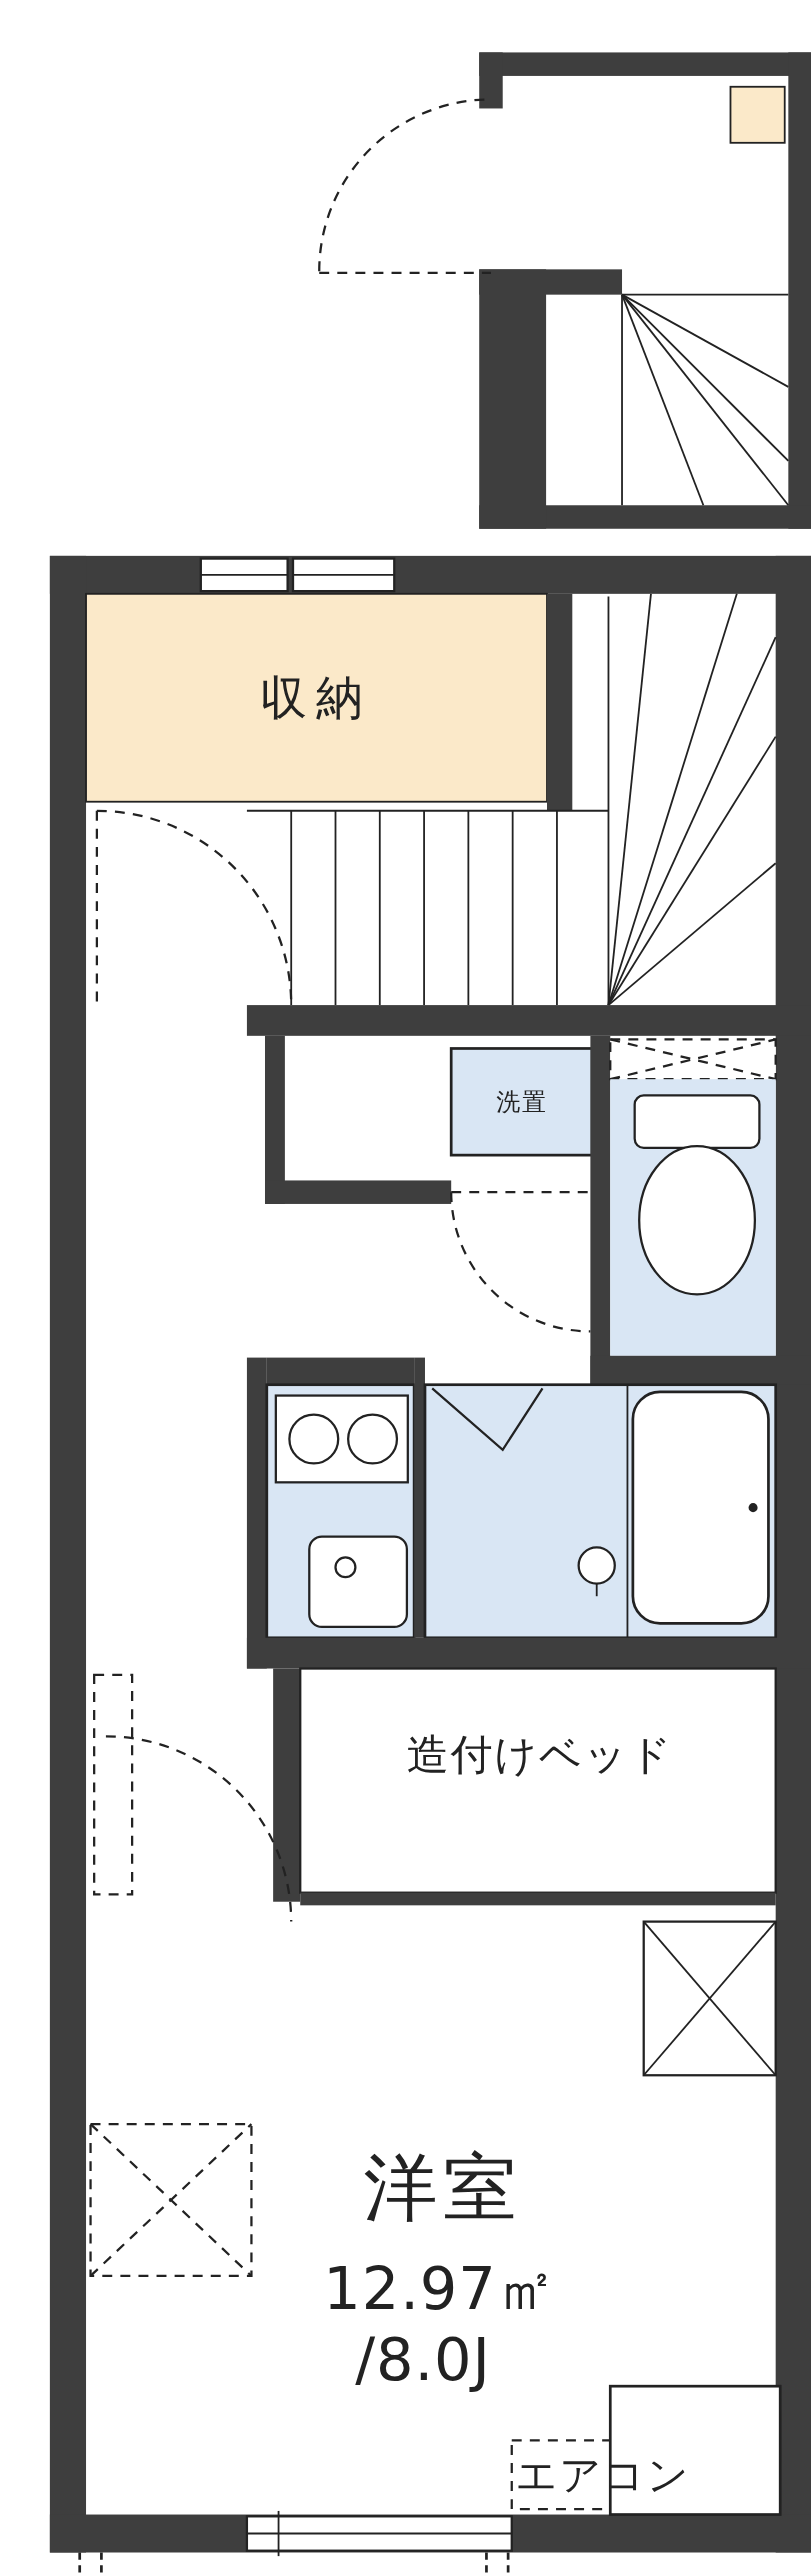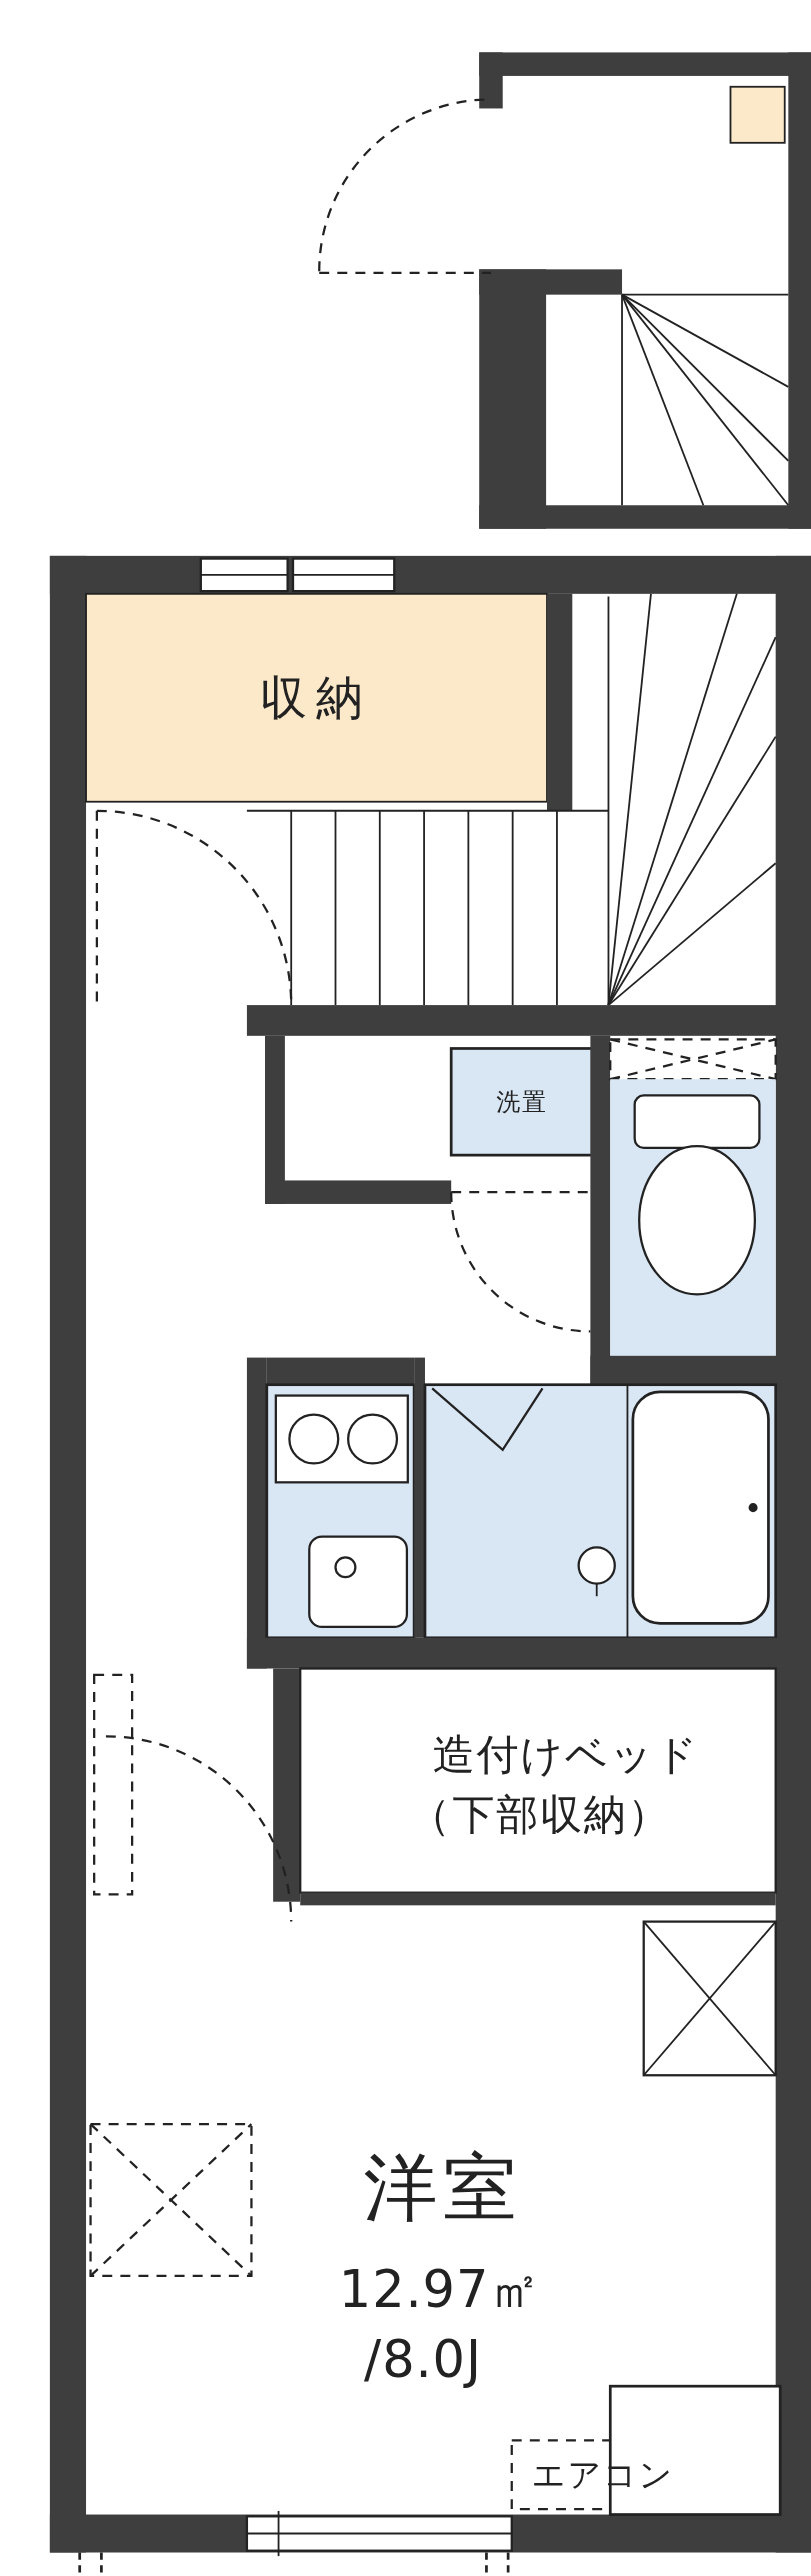--- a/index.html
+++ b/index.html
@@ -28,22 +28,22 @@
   .dash{stroke:var(--line);stroke-width:2.5;fill:none;stroke-dasharray:11 9;}
   .dashs{stroke:var(--line);stroke-width:3;fill:none;stroke-dasharray:8 6;}
   .dashf{fill:#fff;stroke:var(--line);stroke-width:2.5;stroke-dasharray:11 9;}
   .dot{fill:var(--line);stroke:none;}
   
   .lbl{position:absolute;transform:translate(-50%,-50%);white-space:nowrap;color:var(--line);}
   .lbl-closet{font-size:47px;letter-spacing:9px;}
   .lbl-washer{font-size:24px;letter-spacing:1.8px;}
   .lbl-bed{font-size:42px;letter-spacing:1.8px;}
   .lbl-room{font-size:74px;letter-spacing:5.4px;text-align:center;}
-  .lbl-area{font-size:51px;letter-spacing:0.9px;}
-  .lbl-aircon{font-size:33px;letter-spacing:1.8px;}
+  .lbl-area{font-size:59px;letter-spacing:0.9px;}
+  .lbl-aircon{font-size:41px;letter-spacing:1.8px;}
 </style>
 </head>
 <body>
 
 <div class="canvas">
 
   <svg width="812" height="2576" viewBox="0 0 898 2850">
 
     <g>
       <rect class="w" x="530" y="58" width="368" height="26"></rect>
@@ -197,21 +197,20 @@
         <line class="dashs" x1="88" y1="2824" x2="88" y2="2850"></line>
         <line class="dashs" x1="112" y1="2824" x2="112" y2="2850"></line>
         <line class="dashs" x1="538" y1="2824" x2="538" y2="2850"></line>
         <line class="dashs" x1="562" y1="2824" x2="562" y2="2850"></line>
       </g>
     </g>
   </svg>
 
   <div class="lbl lbl-closet" style="left:316px;top:698px;">収納</div>
   <div class="lbl lbl-washer" style="left:522px;top:1102px;">洗置</div>
-  <div class="lbl lbl-bed" style="left:540px;top:1755px;margin-left:26px;">造付けベッド</div>
-  <div class="lbl lbl-bed" style="left:540px;top:1815px;">（下部収納）</div>
+  <div class="lbl lbl-bed" style="left:540px;top:1755px;">造付けベッド</div>
   <div class="lbl lbl-room" style="left:443px;top:2189px;">洋室</div>
   <div class="lbl lbl-area" style="left:440px;top:2290px;">12.97㎡</div>
   <div class="lbl lbl-area" style="left:423px;top:2359px;">/8.0J</div>
   <div class="lbl lbl-aircon" style="left:603px;top:2475px;">エアコン</div>
 
 </div>
 
 
 </body></html>

